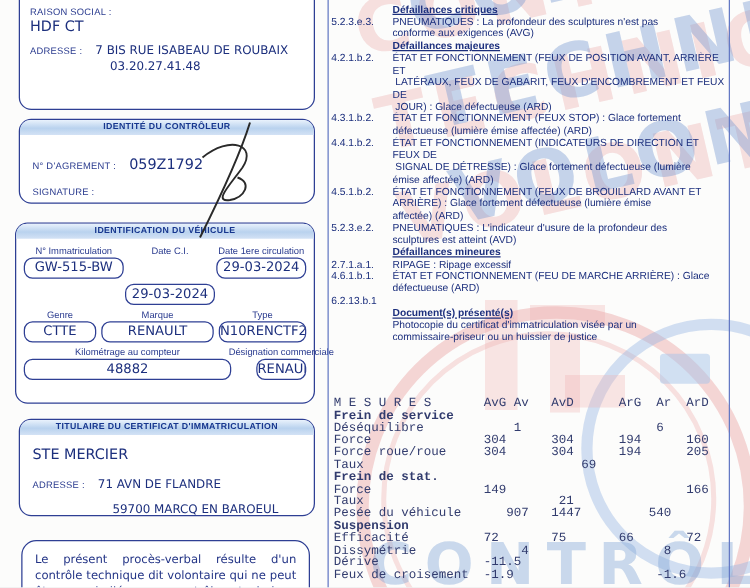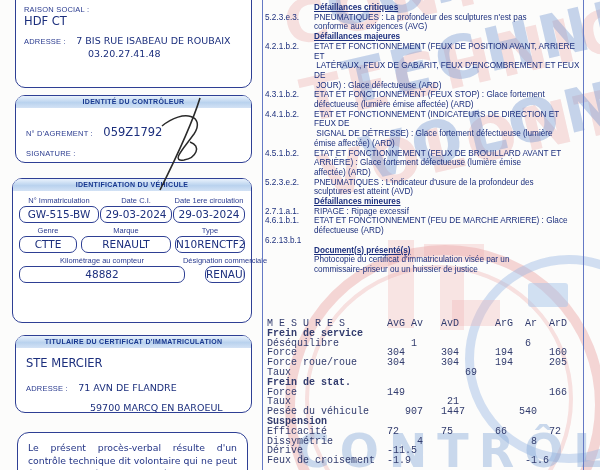--- a/index.html
+++ b/index.html
@@ -40,21 +40,21 @@
         font-family:"DejaVu Sans",sans-serif;color:#233486;}
   
   .veh-rows{padding:5px 6px 0 6px;}
   .veh-row{display:flex;justify-content:space-between;margin-bottom:3px;}
   .veh-field{display:flex;flex-direction:column;align-items:center;}
   .veh-label{font-size:7.5px;color:#2a3b8f;white-space:nowrap;margin-bottom:1px;}
   .veh-box{box-sizing:border-box;width:100%;height:17px;line-height:15px;text-align:center;
         border:1.3px solid #2e3f94;border-radius:7px;font-size:10.5px;
         font-family:"DejaVu Sans",sans-serif;color:#1c2f7d;background:#fff;white-space:nowrap;overflow:hidden;}
   .veh-row:nth-child(1) .veh-field:nth-child(1){width:80px;}
-  .veh-row:nth-child(1) .veh-field:nth-child(2){width:72px;}
+  .veh-row:nth-child(1) .veh-field:nth-child(2){width:72px;gap:21px;}
   .veh-row:nth-child(1) .veh-field:nth-child(3){width:72px;}
   .veh-row:nth-child(2) .veh-field:nth-child(1){width:58px;}
   .veh-row:nth-child(2) .veh-field:nth-child(2){width:90px;}
   .veh-row:nth-child(2) .veh-field:nth-child(3){width:70px;}
   .veh-row:nth-child(3) .veh-field:nth-child(1){width:166px;}
   .veh-row:nth-child(3) .veh-field:nth-child(2){width:40px;}
   .veh-row:nth-child(4) .veh-field:nth-child(1){width:98px;}
   .veh-row:nth-child(4) .veh-field:nth-child(2){width:118px;gap:26px;}
   
   #signature-svg{position:absolute;left:150px;top:96px;z-index:2;}

